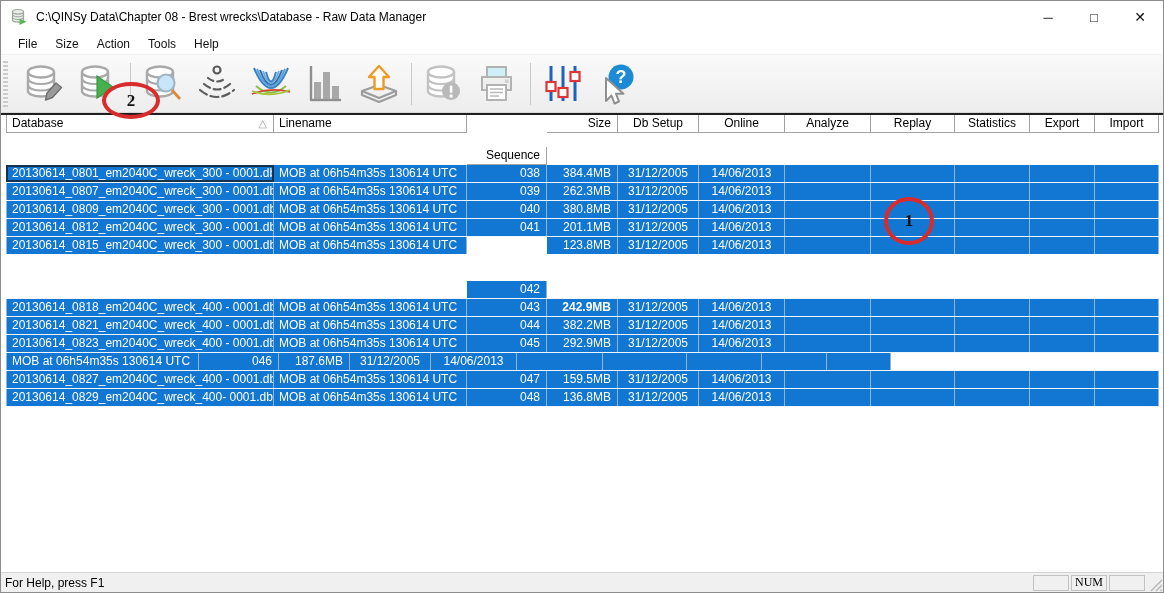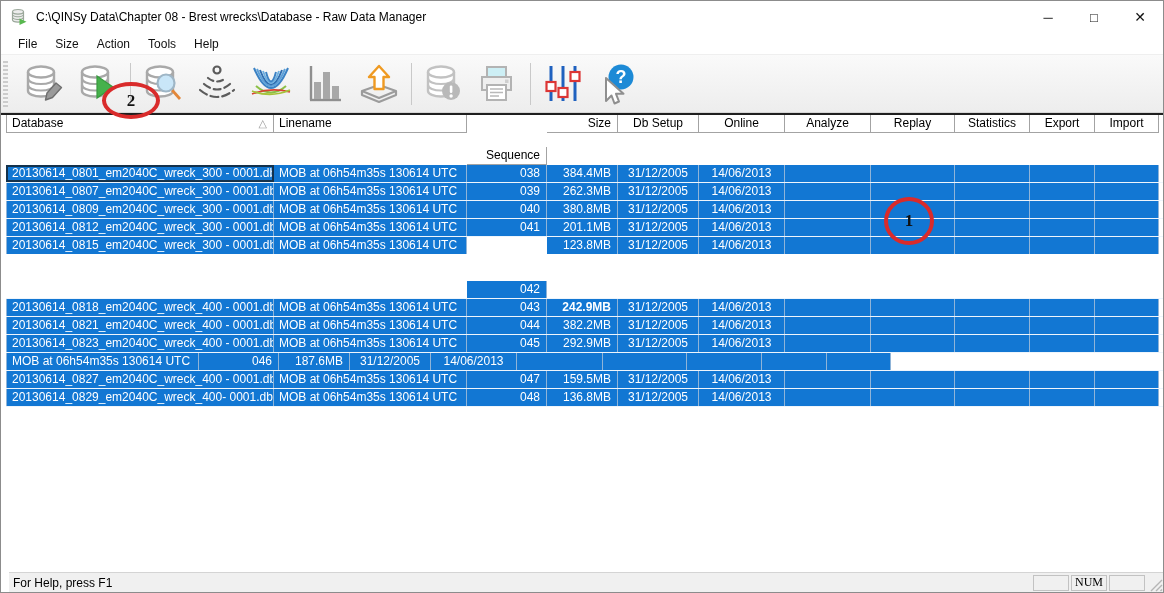--- a/index.html
+++ b/index.html
@@ -50,21 +50,21 @@
 
   
   .callout { position:absolute; border:4px solid #d92b2b; border-radius:50%; z-index:20;
              display:flex; align-items:center; justify-content:center;
              font-family:"Liberation Serif", serif; font-weight:bold; font-size:17px; color:#111; }
   .callout-1 { left:883px; top:196px; width:50px; height:48px; }
   .callout-2 { left:101px; top:81px;  width:58px; height:37px; }
 
   
   .statusbar { height:20px; background:#f0f0f0; border-top:1px solid #d4d4d4;
-               display:flex; align-items:center; font-size:12px; color:#000; flex:none;margin-left:8px; }
+               display:flex; align-items:center; font-size:12px; color:#000; flex:none; }
   .status-text { padding-left:4px; }
   .status-right { margin-left:auto; display:flex; align-items:center; gap:2px; }
   .status-pane { width:36px; height:16px; border:1px solid #c2c2c2; font-size:12px;
                  display:flex; align-items:center; justify-content:center; background:#f0f0f0;font-family:Liberation Serif, serif; }
   .resize-grip { width:16px; height:18px; display:flex; align-items:flex-end; justify-content:flex-end; }
 </style>
 </head>
 <body>
 
 <div class="window">

